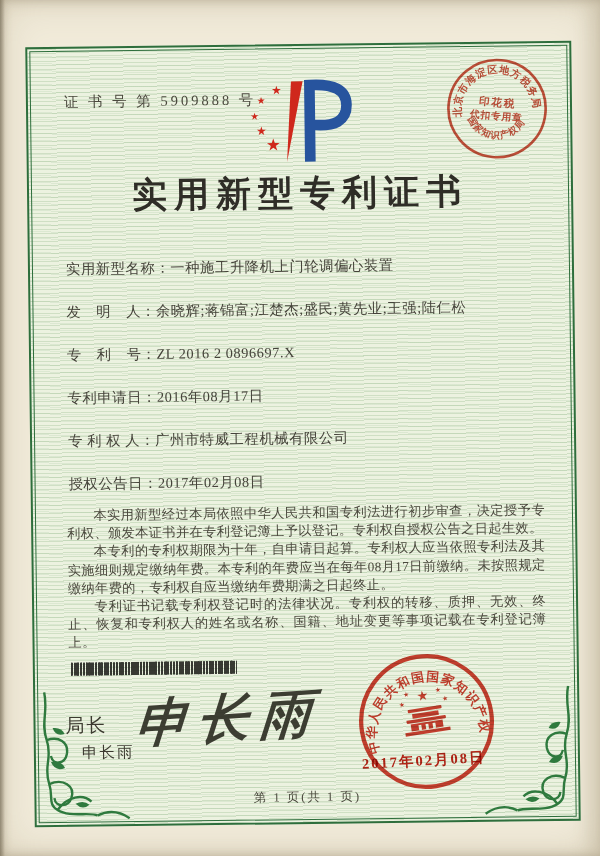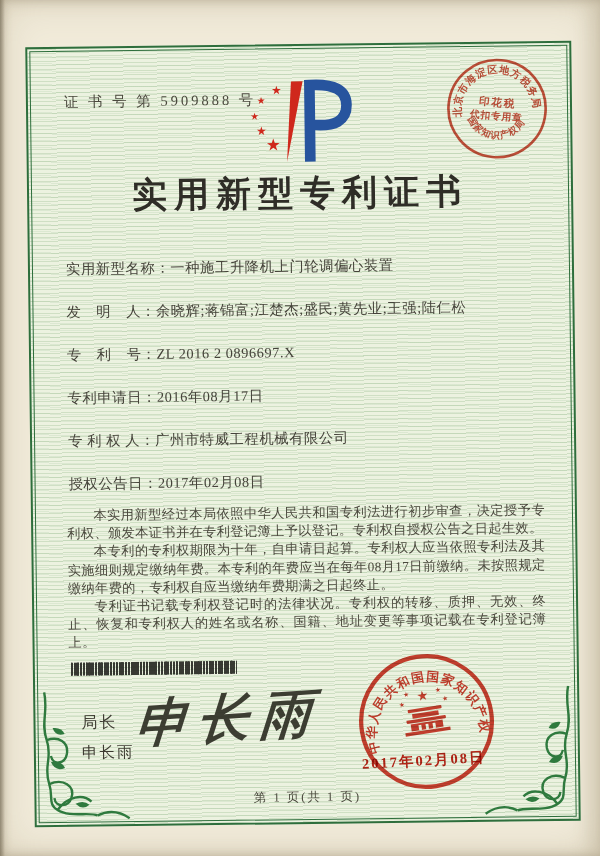--- a/index.html
+++ b/index.html
@@ -48,21 +48,21 @@
 
   .barcode{
     position:absolute;left:36px;top:614px;width:166px;height:13px;
     background-image:
       repeating-linear-gradient(90deg,#20201c 0 2px,transparent 2px 3px),
       repeating-linear-gradient(90deg,#20201c 0 1px,transparent 1px 5px),
       repeating-linear-gradient(90deg,transparent 0 6px,#20201c 6px 8px,transparent 8px 11px);
     opacity:.88;
   }
 
-  .director-label{position:absolute;left:46px;top:664px;font-size:16px;color:#3c3a30;letter-spacing:2px;}
+  .director-label{position:absolute;left:30px;top:664px;font-size:19px;color:#3c3a30;letter-spacing:2px;}
   .director-name{position:absolute;left:46px;top:694px;font-size:15.5px;color:#3c3a30;letter-spacing:2px;}
   .signature{
     position:absolute;left:100px;top:636px;width:230px;
     font-size:52px;font-style:italic;font-weight:700;color:#26261c;
     letter-spacing:10px;transform:rotate(-3deg) skewX(-8deg);opacity:.88;
     font-family:"DejaVu Serif","Liberation Serif",serif;
   }
 
   .footer{position:absolute;left:0;bottom:16px;width:100%;text-align:center;
     font-size:12.5px;color:#4b4a3e;letter-spacing:2px;}

